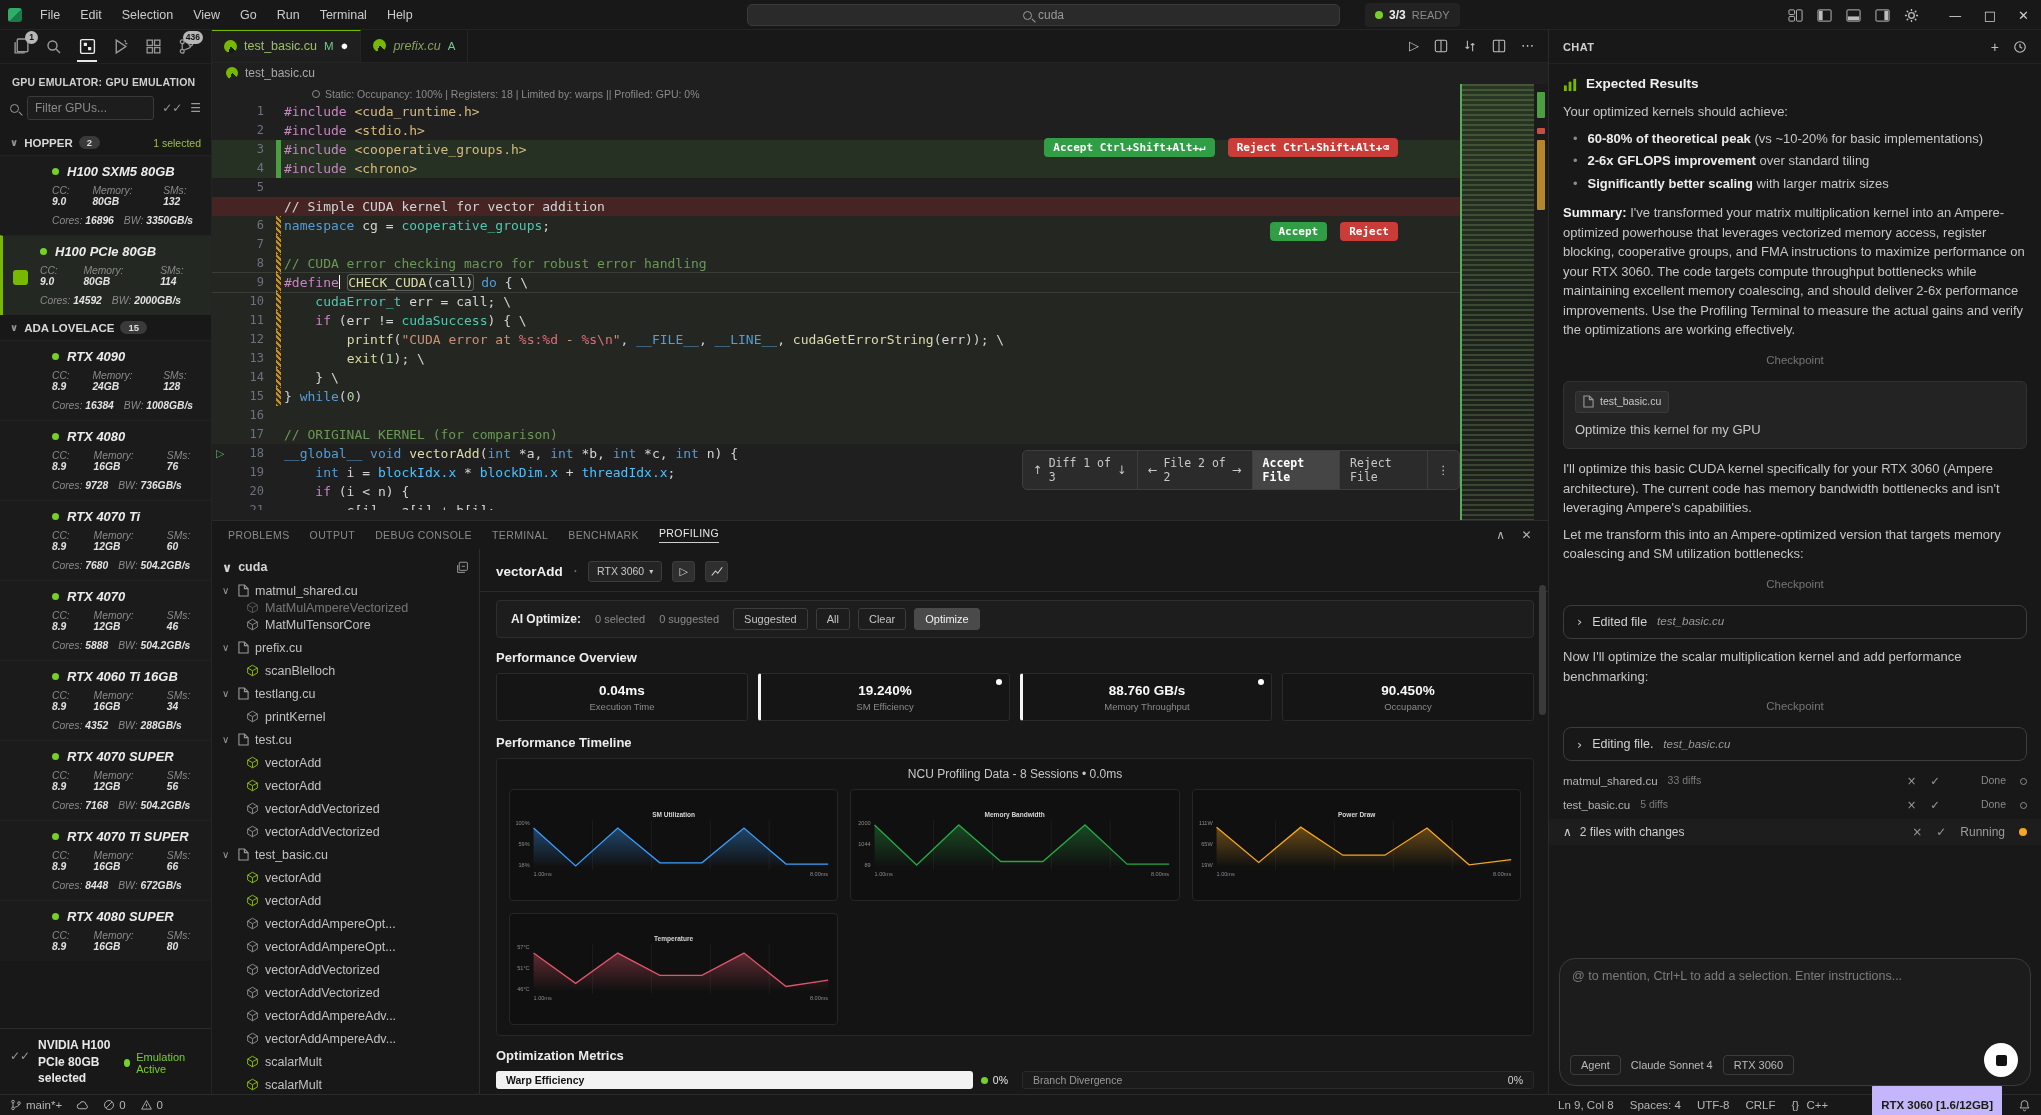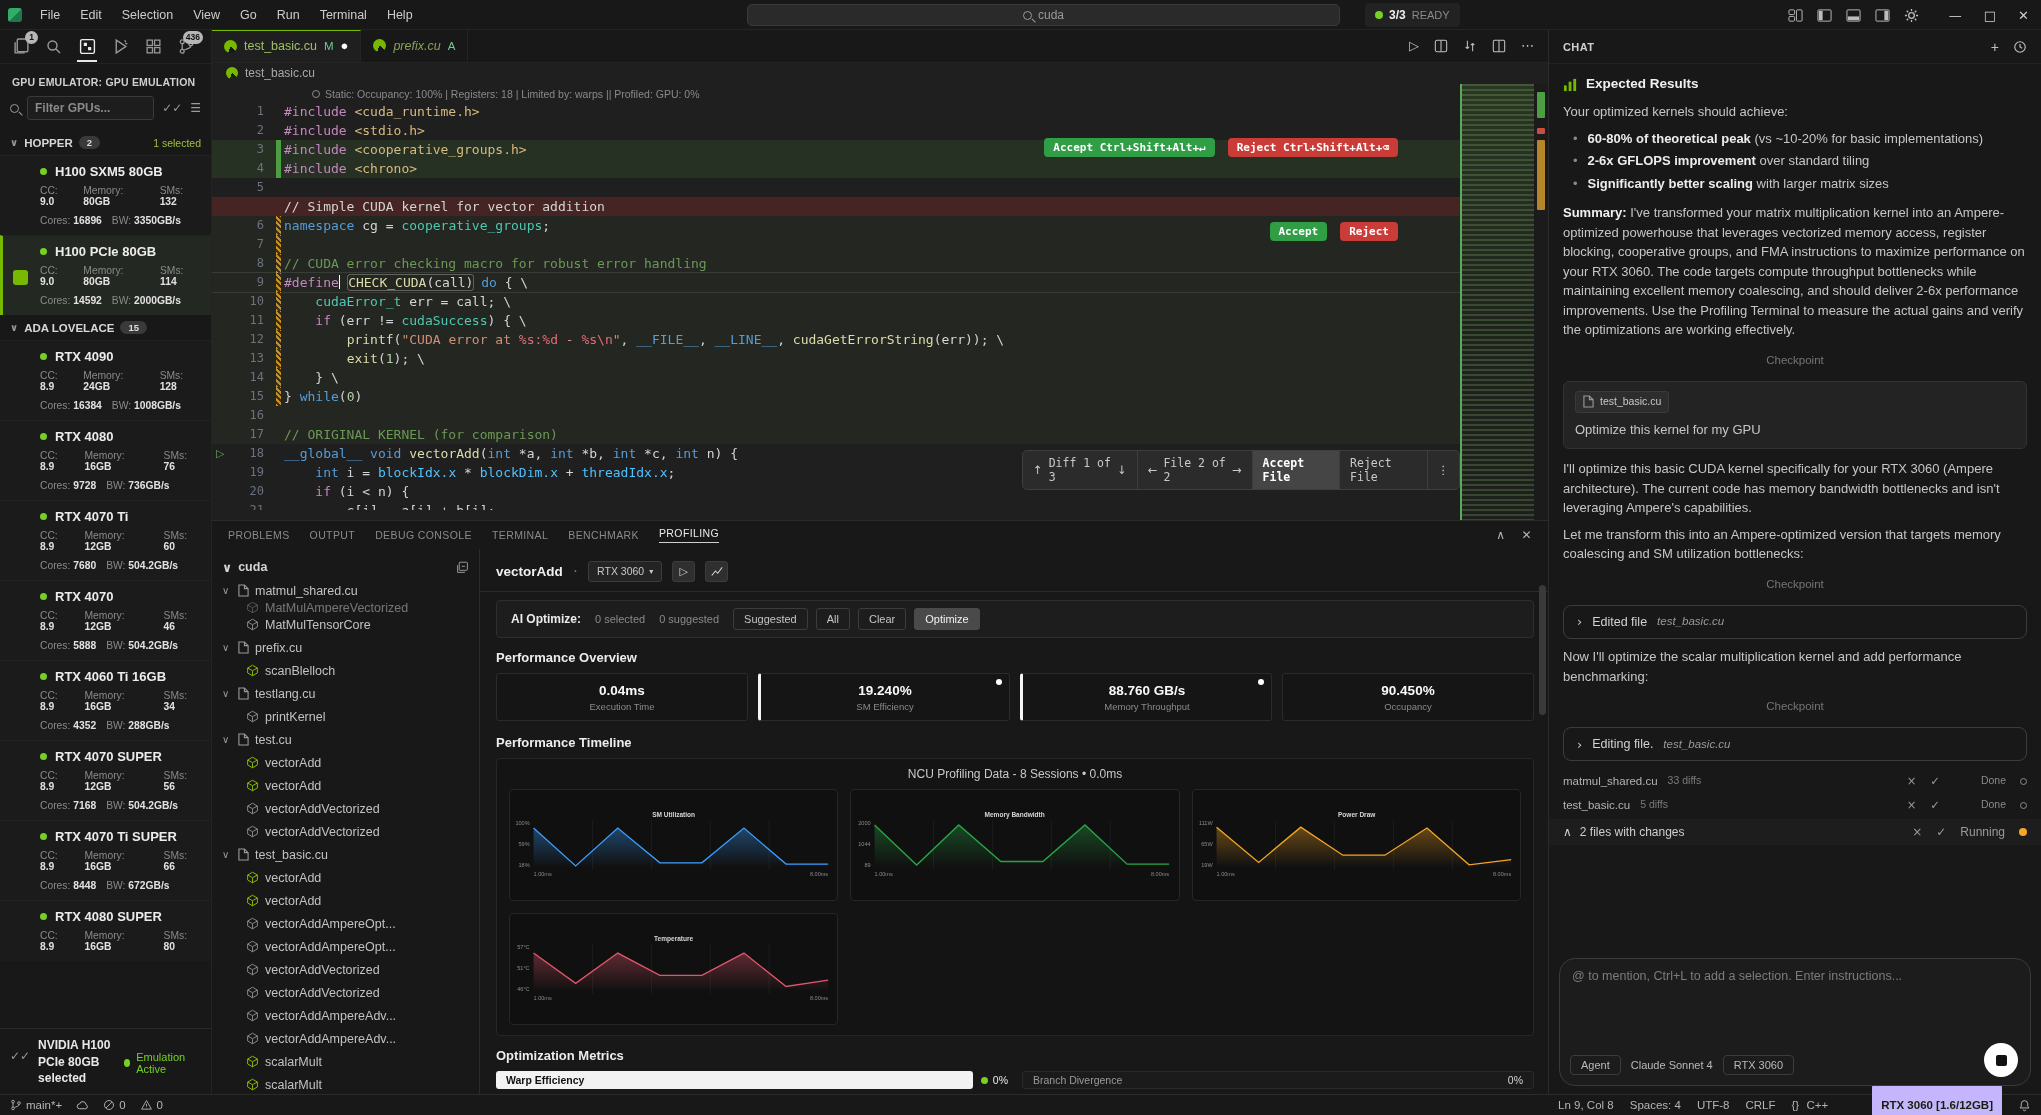--- a/index.html
+++ b/index.html
@@ -34,28 +34,28 @@
   
   .sidebar{width:212px;background:#181818;border-right:1px solid #242424;display:flex;flex-direction:column;}
   .actstrip{height:34px;display:flex;align-items:center;gap:7px;padding:0 8px;border-bottom:1px solid #222;}
   .act{width:26px;height:28px;display:flex;align-items:center;justify-content:center;position:relative;opacity:.75;}
   .act.active{opacity:1;}
   .act.active:after{content:"";position:absolute;bottom:-1px;left:3px;right:3px;height:2px;background:#e8e8e8;}
   .badge{position:absolute;top:-2px;right:-4px;background:#ededed;color:#111;font-size:8.5px;font-weight:bold;
      border-radius:8px;min-width:13px;height:13px;display:flex;align-items:center;justify-content:center;padding:0 3px;}
   .sb-title{font-size:10.5px;font-weight:bold;color:#d0d0d0;letter-spacing:.2px;padding:12px 12px 8px;}
   .filterrow{display:flex;align-items:center;gap:8px;padding:0 10px 10px;}
-  .filterbox{flex:1;height:24px;border:1px solid #3a3a3a;background:#1d1d1d;border-radius:3px;display:flex;align-items:center;gap:6px;padding:0 7px;color:#8a8a8a;font-size:12px;font-weight:bold;}
+  .filterbox{flex:1;height:24px;border:1px solid #3a3a3a;background:#1d1d1d;border-radius:3px;display:flex;align-items:center;gap:6px;padding:0 7px;color:#8a8a8a;font-size:12px;}
   .fico{color:#9a9a9a;font-size:12px;}
   .gpulist{flex:1;overflow:hidden;}
   .ghead{display:flex;align-items:center;gap:6px;padding:6px 10px;font-size:11.5px;font-weight:bold;color:#d8d8d8;}
   .ghead .chev{color:#9a9a9a;font-size:10px;}
   .cntbadge{background:#3a3a3a;color:#ddd;font-size:9.5px;font-weight:bold;border-radius:8px;padding:1px 8px;}
   .gnote{margin-left:auto;color:#9fc23c;font-size:10.5px;font-weight:normal;}
-  .gcard{position:relative;padding:8px 10px 9px 40px;border-top:1px solid #222;background:#1b1b1b;}
+  .gcard{position:relative;padding:8px 10px 9px 52px;border-top:1px solid #222;background:#1b1b1b;font-style:italic;}
   .gcard.sel{background:#242822;border-left:3px solid #76b900;padding-left:37px;}
   .gcard .chk{position:absolute;left:10px;top:34px;width:15px;height:15px;border-radius:3px;background:#76b900;}
   .grow1{display:flex;align-items:center;gap:8px;}
   .grow1 .dot{width:7px;height:7px;border-radius:50%;background:#76d025;}
   .grow1 b{font-size:13px;color:#ececec;}
   .gstats{display:flex;gap:10px;margin-top:6px;font-size:10.3px;color:#8a8a8a;}
   .gstats b{color:#e2e2e2;}
   .gstats.second{margin-top:8px;}
   .sb-foot{border-top:1px solid #2a2a2a;padding:8px 10px;display:flex;align-items:flex-start;gap:8px;}
   .sb-foot .txt{width:96px;font-size:12px;font-weight:bold;color:#e8e8e8;line-height:1.35;}

